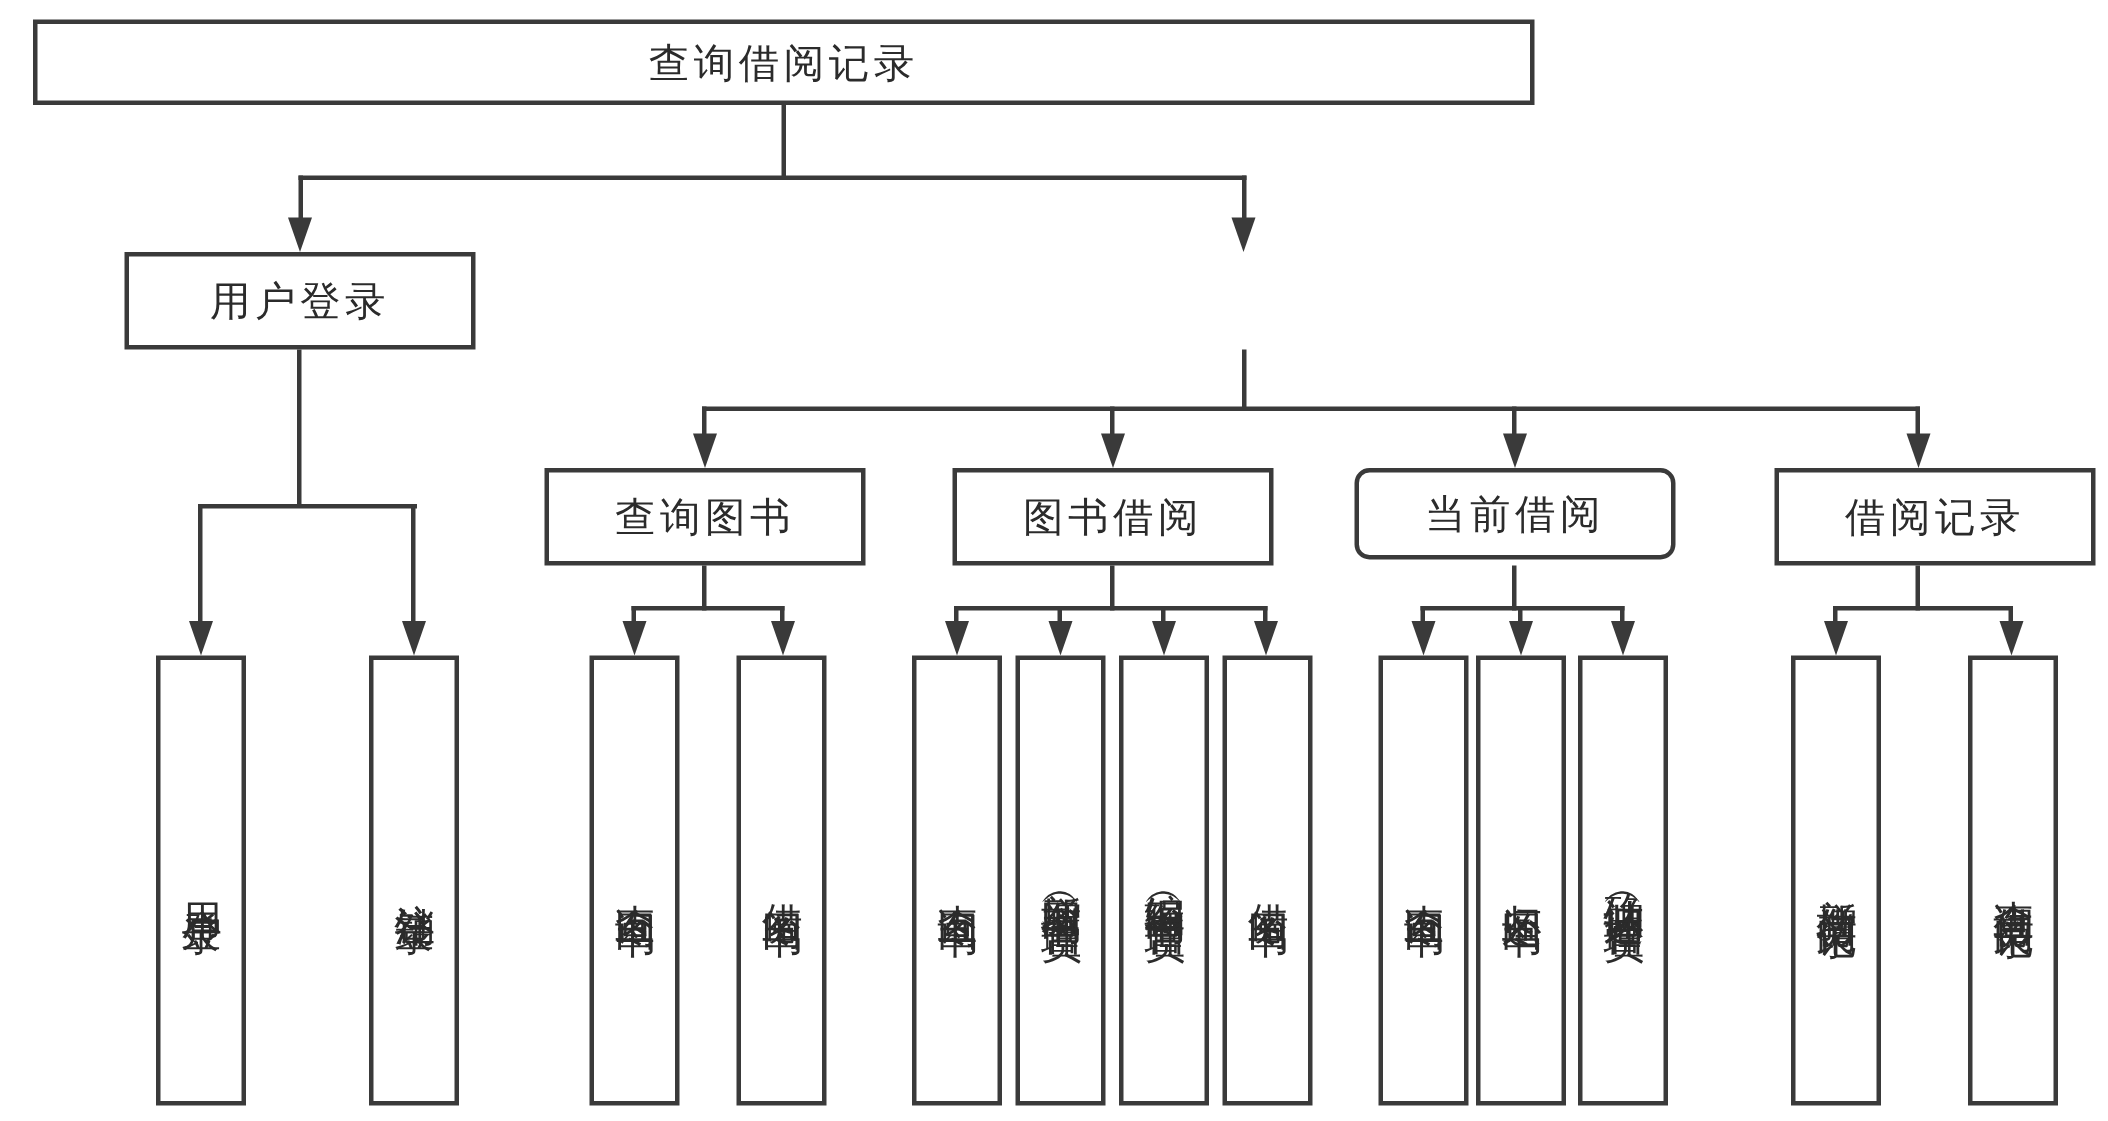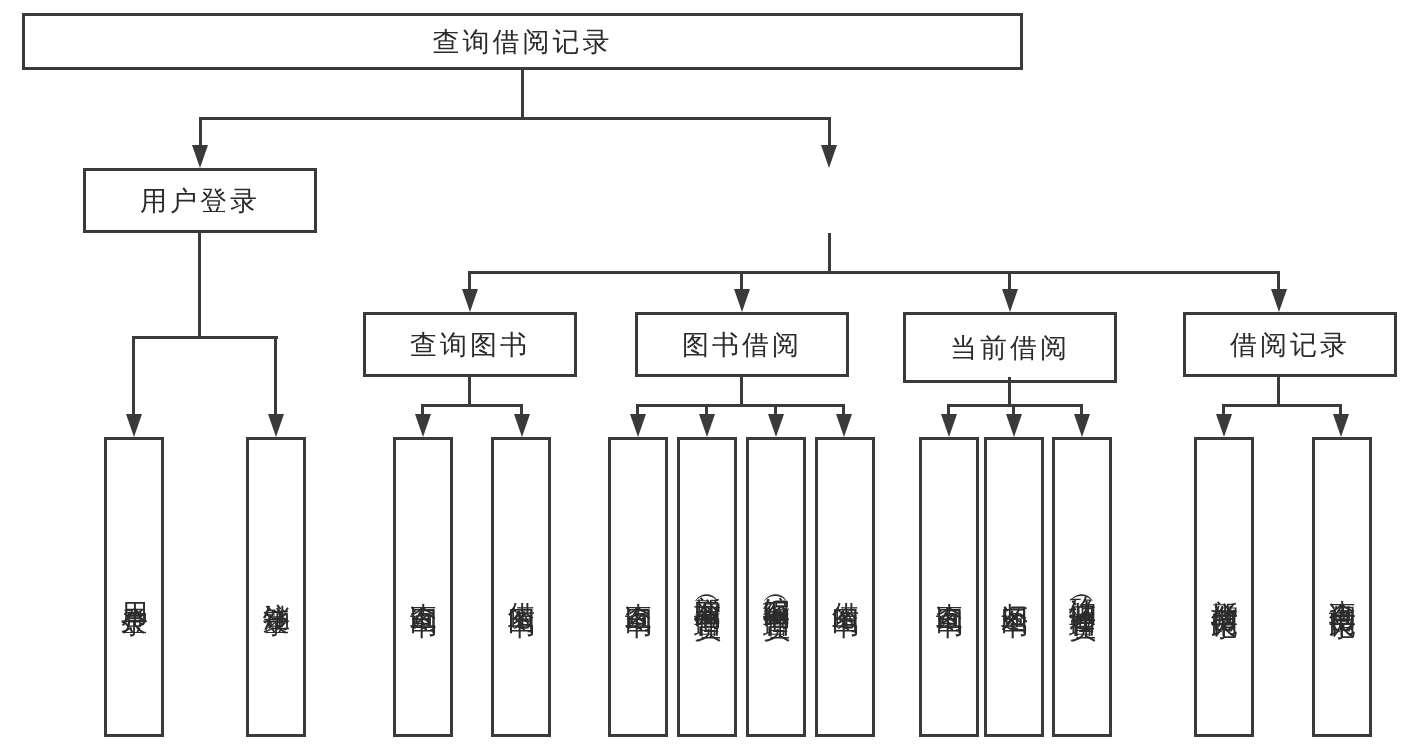--- a/index.html
+++ b/index.html
@@ -73,21 +73,21 @@
   <div class="box" style="left:83px; top:168px; width:234px; height:65px;">
     <span class="h-label">用户登录</span>
   </div>
 
   <div class="box" style="left:363px; top:312px; width:214px; height:65px;">
     <span class="h-label">查询图书</span>
   </div>
   <div class="box" style="left:635px; top:312px; width:214px; height:65px;">
     <span class="h-label">图书借阅</span>
   </div>
-  <div class="box" style="left:903px; top:312px; width:214px; height:71px;">
+  <div class="box" style="left:903px; top:312px; width:214px; height:61px;border-radius:10px;">
     <span class="h-label">当前借阅</span>
   </div>
   <div class="box" style="left:1171px; top:312px; width:214px; height:65px;margin-left:12px;">
     <span class="h-label">借阅记录</span>
   </div>
 
   <div class="box" style="left:104px; top:437px; width:60px; height:300px;">
     <span class="v-label">用户登录</span>
   </div>
   <div class="box" style="left:246px; top:437px; width:60px; height:300px;">

